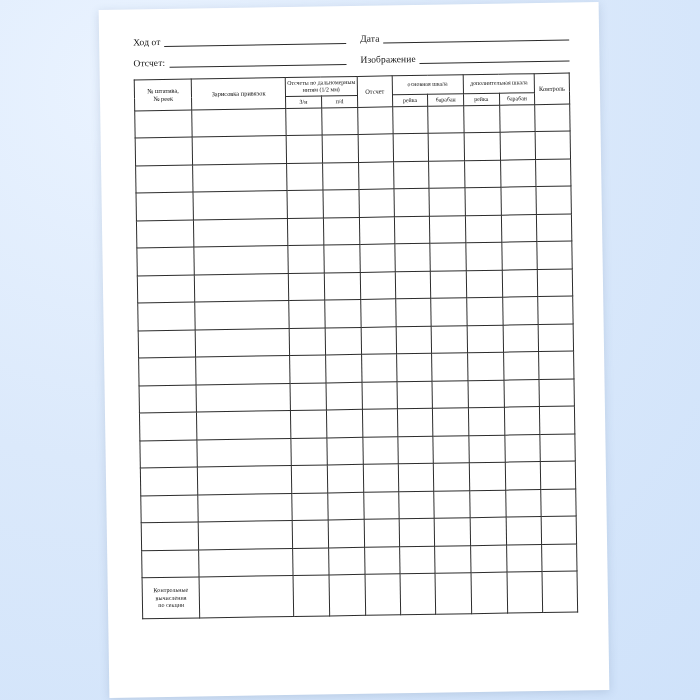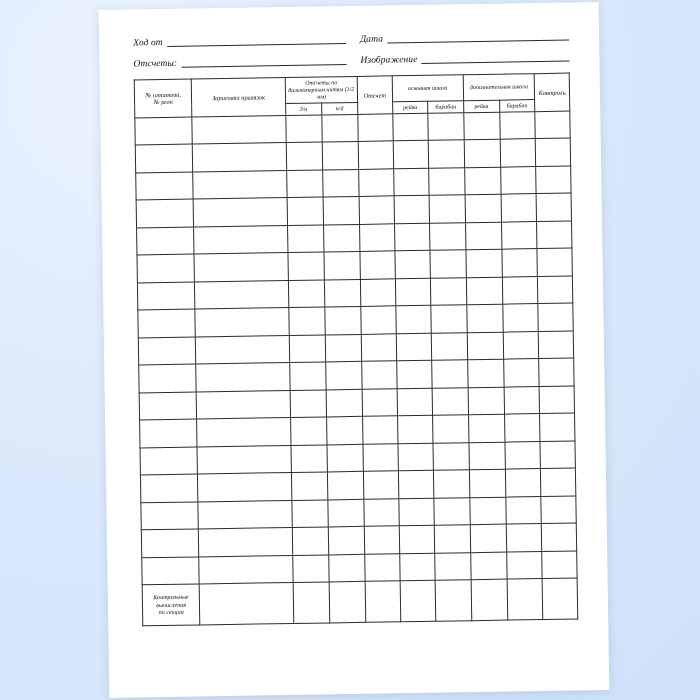--- a/index.html
+++ b/index.html
@@ -17,21 +17,21 @@
   .backdrop {
     position: absolute;
     left: 0; top: 0;
     width: 700px; height: 700px;
     background:
       radial-gradient(circle at 18% 12%, #eaf3ff 0%, #dbe9fb 45%, #cfe2fa 100%);
   }
   .page-wrap {
     position: absolute;
     left: 0; top: 0;
-    width: 700px; height: 700px; font-style: italic;
+    width: 700px; height: 700px;
   }
   
   .sheet {
     position: absolute;
     left: 104px;
     top: 6px;
     width: 500px;
     height: 688px;
     background: #ffffff;
     transform: rotate(-0.9deg);
@@ -140,21 +140,21 @@
         </div>
         <div class="gap"></div>
         <div class="hdr-field f-data">
           <span class="hdr-label">Дата</span>
           <span class="hdr-line"></span>
         </div>
       </div>
 
       <div class="hdr-row">
         <div class="hdr-field f-pogoda">
-          <span class="hdr-label">Отсчеты:</span>
+          <span class="hdr-label">Отсчет:</span>
           <span class="hdr-line"></span>
         </div>
         <div class="gap"></div>
         <div class="hdr-field f-izobr">
           <span class="hdr-label">Изображение</span>
           <span class="hdr-line"></span>
         </div>
       </div>
 
       <table class="form">

